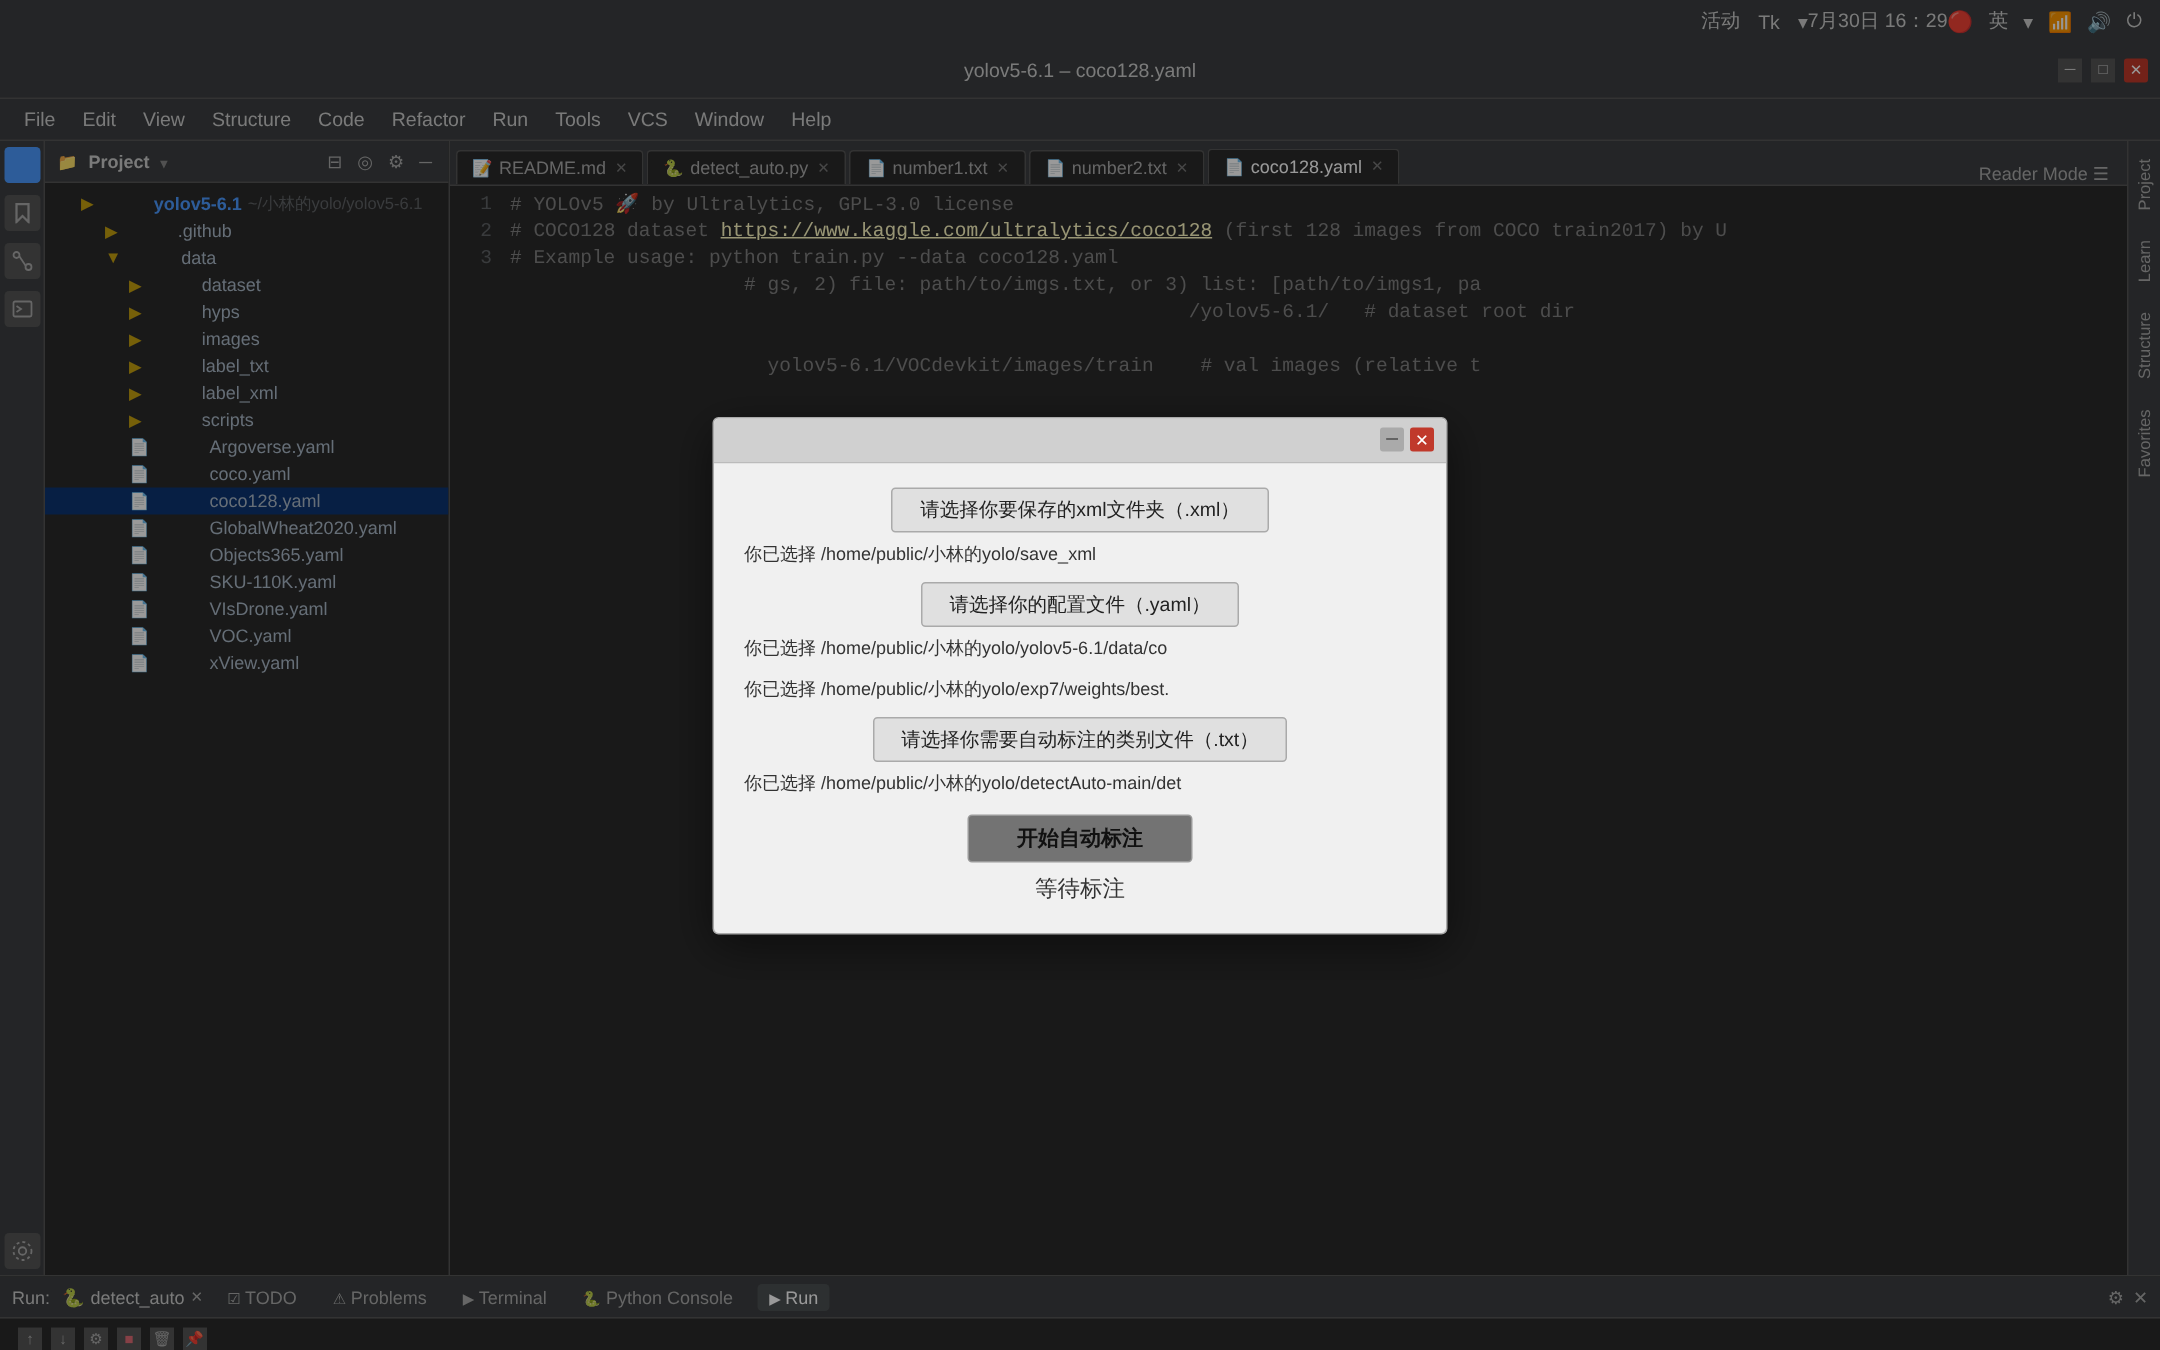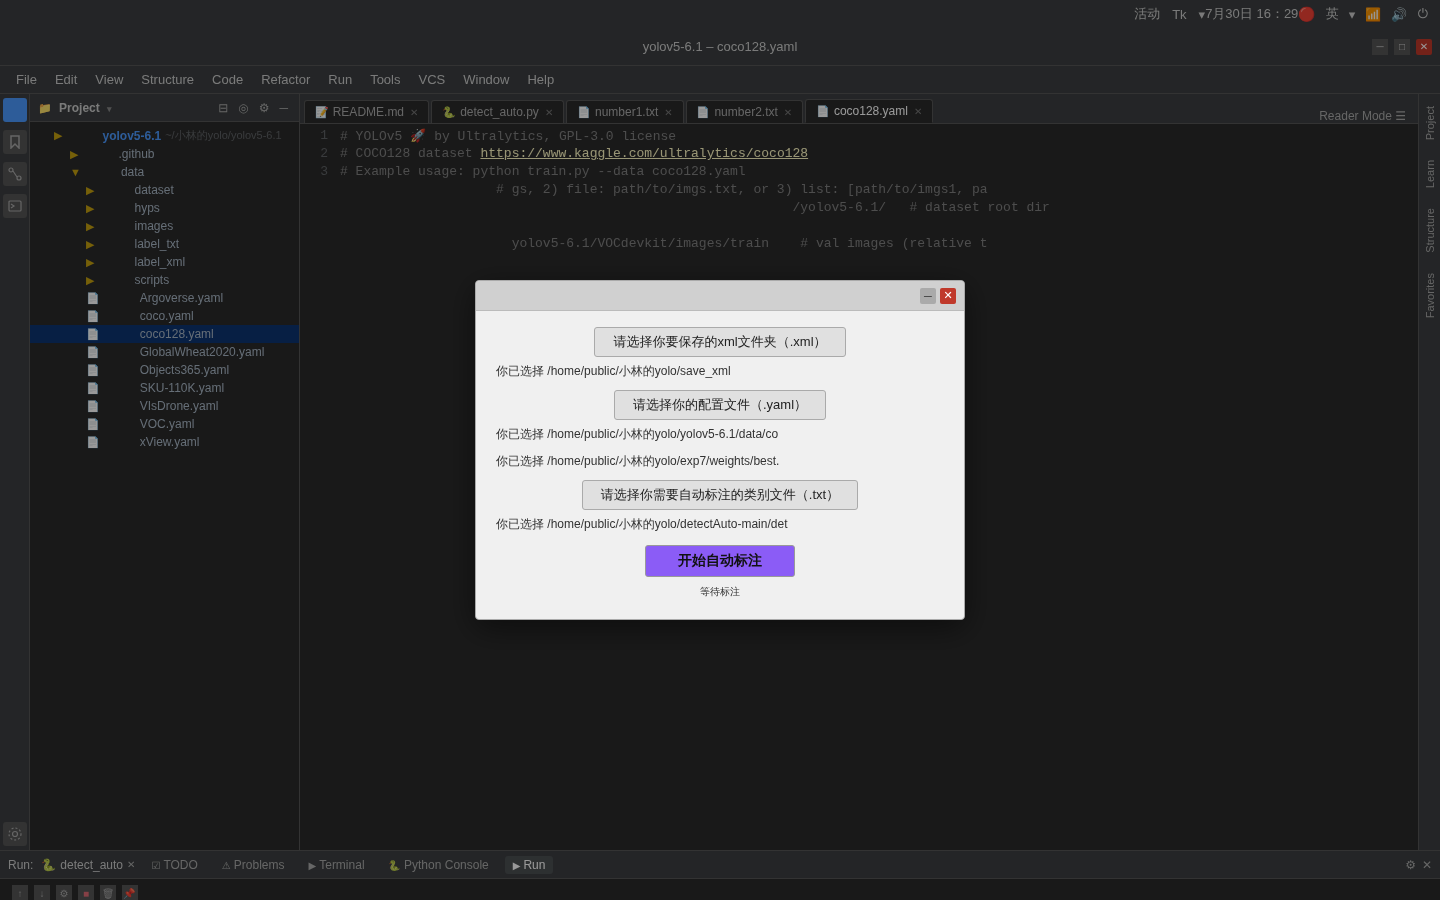--- a/index.html
+++ b/index.html
@@ -355,33 +355,33 @@
       font-size: 12px;
       color: #333;
       text-align: left;
       margin-bottom: 10px;
       word-break: break-all;
     }
     .dialog-start-btn {
       display: block;
       margin: 12px auto 8px;
       padding: 6px 32px;
-      background: #8b5cf6;
+      background: #737373;
       border: 1px solid #999;
       border-radius: 3px;
       cursor: pointer;
       font-size: 14px;
       color: #111;
       font-weight: bold;
       min-width: 120px;
       text-align: center;
     }
     .dialog-waiting-text {
       text-align: center;
-      font-size: 10px;
+      font-size: 15px;
       color: #333;
       margin-top: 4px;
     }
   </style>
 </head>
 <body>
 
 <div id="system-bar">
   <div id="system-bar-left">
     <span>活动</span>
@@ -638,20 +638,21 @@
     <div id="editor-content">
       <div class="editor-line">
         <span class="line-number">1</span>
         <span class="line-content line-comment"># YOLOv5 🚀 by Ultralytics, GPL-3.0 license</span>
       </div>
       <div class="editor-line">
         <span class="line-number">2</span>
         <span class="line-content line-comment"># </span>
         <span class="line-content line-comment">COCO128 dataset </span>
         <span class="line-content line-link">https://www.kaggle.com/ultralytics/coco128</span>
+        <span class="line-content line-comment"> (first 128 images from COCO train2017) by U</span>
       </div>
       <div class="editor-line">
         <span class="line-number">3</span>
         <span class="line-content line-comment"># Example usage: python train.py --data coco128.yaml</span>
       </div>
       <div class="editor-line">
         <span class="line-number"></span>
         <span class="line-content line-comment">                    # gs, 2) file: path/to/imgs.txt, or 3) list: [path/to/imgs1, pa</span>
       </div>
       <div class="editor-line">

